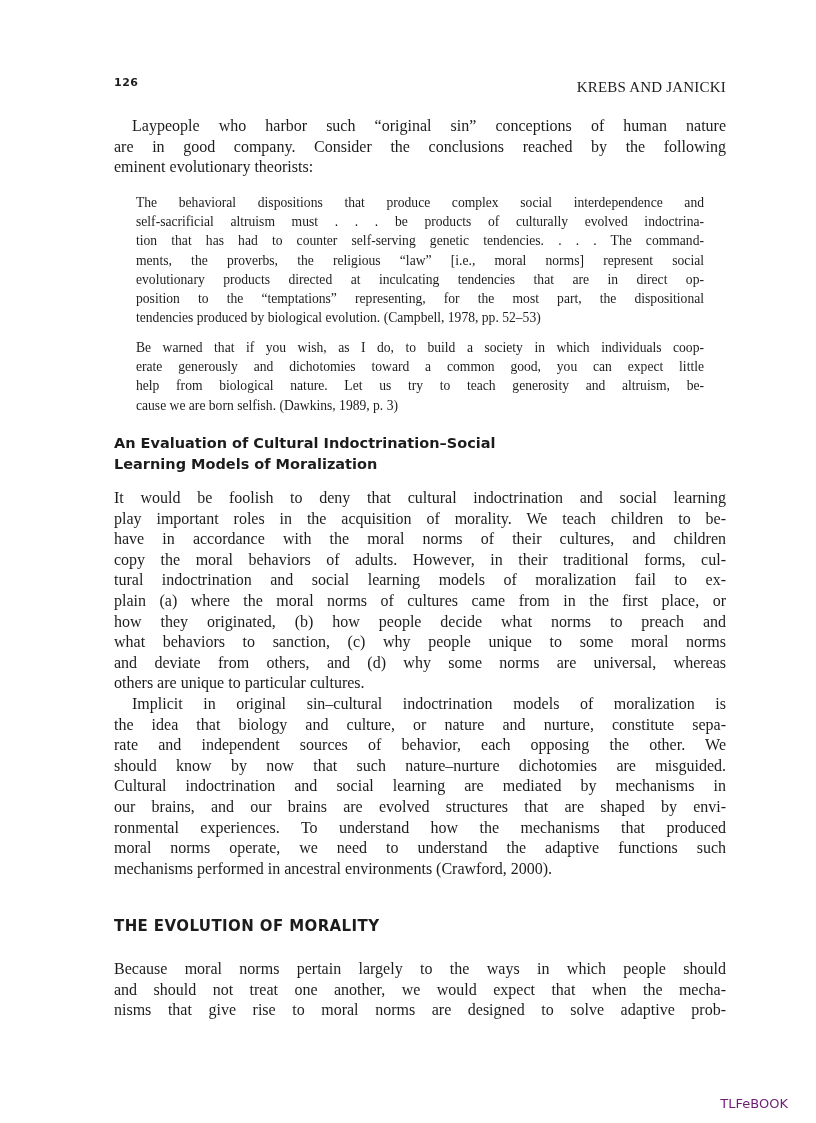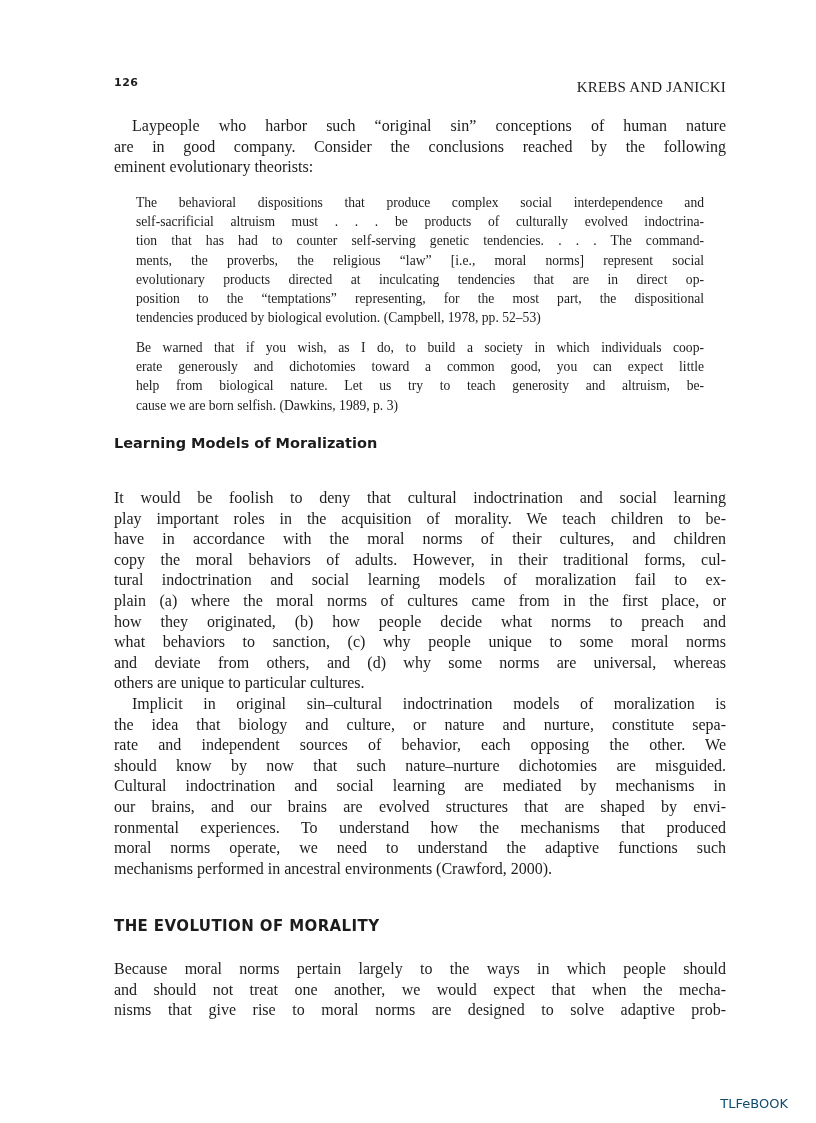--- a/index.html
+++ b/index.html
@@ -8,21 +8,21 @@
   .folio { position: absolute; left: 114px; top: 76px; font-family: "DejaVu Sans", sans-serif; font-weight: bold; font-size: 11px; letter-spacing: 0.5px; }
   .running-head { position: absolute; right: 90px; top: 79px; font-family: "Liberation Serif", serif; font-size: 15px; letter-spacing: 0.2px; }
   .block { position: absolute; left: 114px; width: 612px; }
   .line { display: block; white-space: nowrap; text-align: justify; text-align-last: justify; }
   .line.last { text-align-last: left; }
   .body { font-family: "Liberation Serif", serif; font-size: 16px; line-height: 20.6px; }
   .indent { padding-left: 18px; }
   .quote { position: absolute; left: 136px; width: 568px; font-family: "Liberation Serif", serif; font-size: 13.6px; line-height: 19.2px; }
   .subhead { position: absolute; left: 114px; font-family: "DejaVu Sans", sans-serif; font-weight: bold; font-size: 14.5px; line-height: 21px; }
   .head { position: absolute; left: 114px; font-family: "DejaVu Sans", sans-serif; font-weight: bold; font-size: 15px; letter-spacing: 0.4px; }
-  .watermark { position: absolute; right: 28px; top: 1096px; font-family: "DejaVu Sans", sans-serif; font-size: 13px; color: #0c4a6e; }
+  .watermark { position: absolute; right: 28px; top: 1096px; font-family: "DejaVu Sans", sans-serif; font-size: 13px; color: #701a75; }
 </style>
 </head>
 <body>
 
 <div class="page">
 
   <div class="folio">126</div>
   <div class="running-head">KREBS AND JANICKI</div>
 
   <div class="block body" style="top:116px;">
@@ -42,20 +42,21 @@
   </div>
 
   <div class="quote" style="top:338px;">
     <span class="line">Be warned that if you wish, as I do, to build a society in which individuals coop-</span>
     <span class="line">erate generously and dichotomies toward a common good, you can expect little</span>
     <span class="line">help from biological nature. Let us try to teach generosity and altruism, be-</span>
     <span class="line last">cause we are born selfish. (Dawkins, 1989, p. 3)</span>
   </div>
 
   <div class="subhead" style="top:433px;">
+    <div>An Evaluation of Cultural Indoctrination–Social</div>
     <div>Learning Models of Moralization</div>
   </div>
 
   <div class="block body" style="top:488px;">
     <span class="line">It would be foolish to deny that cultural indoctrination and social learning</span>
     <span class="line">play important roles in the acquisition of morality. We teach children to be-</span>
     <span class="line">have in accordance with the moral norms of their cultures, and children</span>
     <span class="line">copy the moral behaviors of adults. However, in their traditional forms, cul-</span>
     <span class="line">tural indoctrination and social learning models of moralization fail to ex-</span>
     <span class="line">plain (a) where the moral norms of cultures came from in the first place, or</span>

